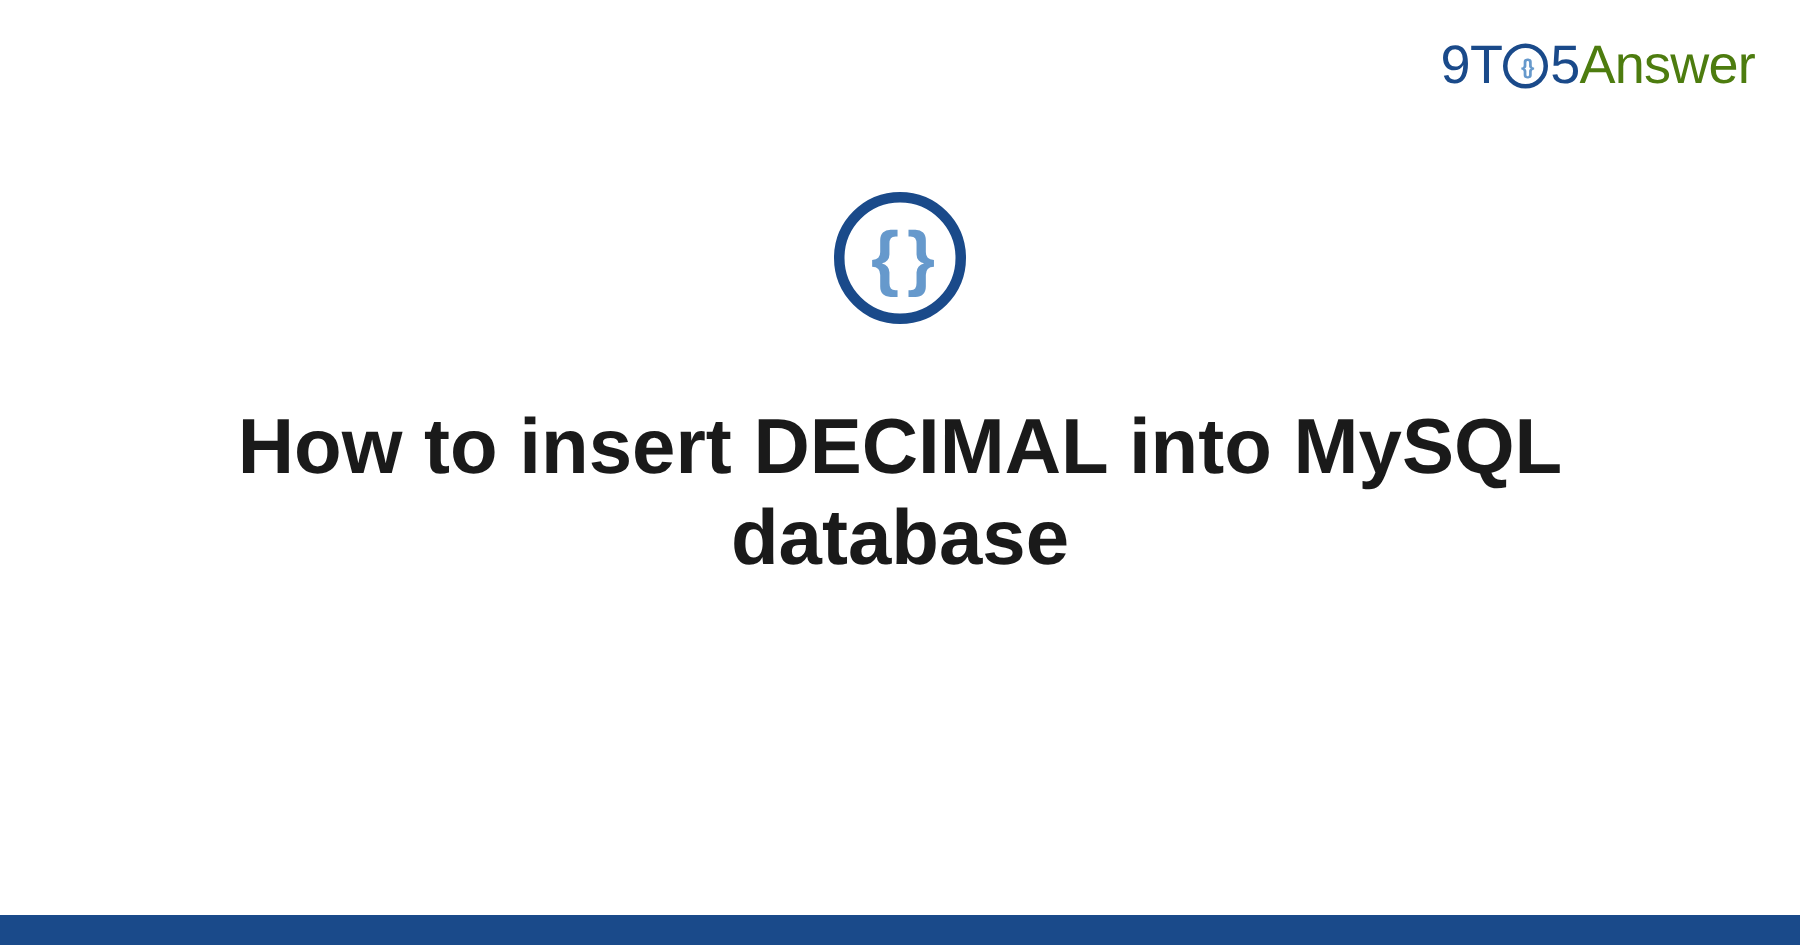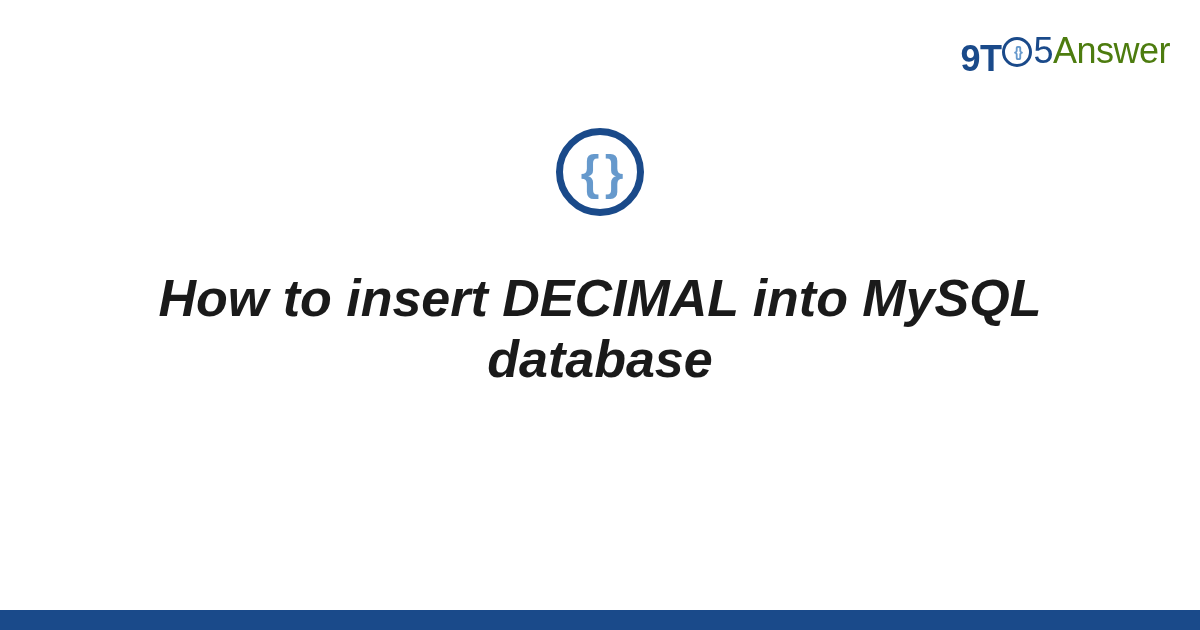--- a/index.html
+++ b/index.html
@@ -20,22 +20,21 @@
       top: 22px;
       right: 30px;
       font-size: 36px;
       font-weight: 400;
       letter-spacing: -0.5px;
       display: flex;
       align-items: center;
     }
     .logo-9t {
       color: #1a4a8a;
-      font-weight: 700;
-      margin-top: 16px;
+      font-weight: 400;
     }
     .logo-circle {
       display: inline-flex;
       align-items: center;
       justify-content: center;
       width: 30px;
       height: 30px;
       border: 3px solid #1a4a8a;
       border-radius: 50%;
       margin: 0 1px;
@@ -82,21 +81,20 @@
       letter-spacing: -4px;
       font-family: Arial, sans-serif;
     }
     .title {
       color: #1a1a1a;
       font-size: 52px;
       font-weight: bold;
       text-align: center;
       line-height: 1.18;
       max-width: 900px;
-      font-style: italic;
     }
     .footer-bar {
       position: absolute;
       bottom: 0;
       left: 0;
       right: 0;
       height: 20px;
       background: #1a4a8a;
     }
   </style>

